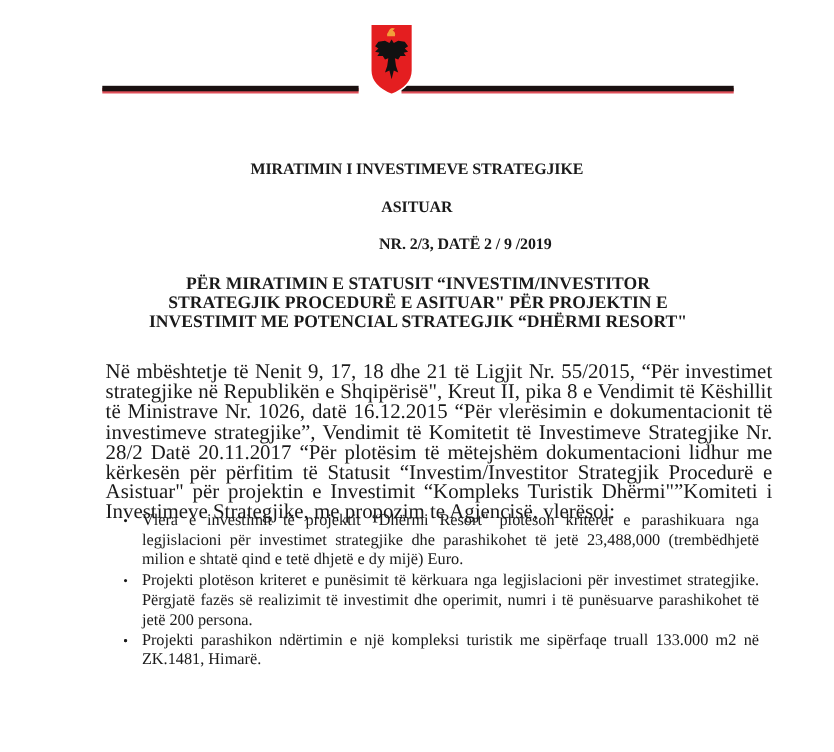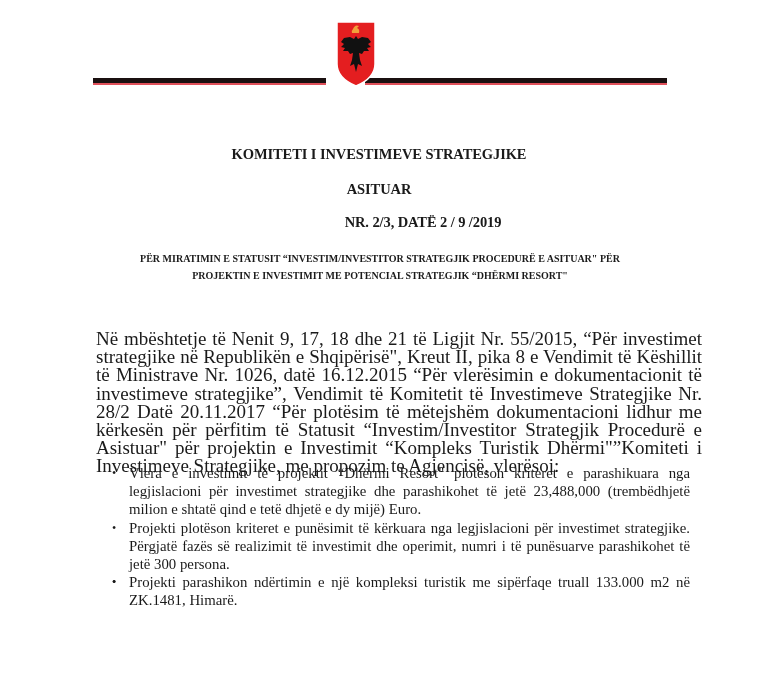--- a/index.html
+++ b/index.html
@@ -50,21 +50,21 @@
     .t1 { top: 146px; }
     .t2 { top: 181px; }
     .t3 { top: 214px; padding-left: 44px; }
     .subject {
       position: absolute;
       left: 120px;
       width: 520px;
       top: 250px;
       text-align: center;
       font-weight: bold;
-      font-size: 10px;
+      font-size: 16px;
       line-height: 17px;
     }
     .body-para {
       position: absolute;
       left: 96px;
       width: 606px;
       top: 330px;
       font-size: 19px;
       line-height: 18.2px;
       text-align: justify;
@@ -98,36 +98,36 @@
 <div class="header">
   <div class="rule left"></div>
   <div class="rule right"></div>
   <svg class="emblem" viewBox="0 0 42 68" xmlns="http://www.w3.org/2000/svg">
     <path d="M2 2 H40 V44 Q40 58 21 66 Q2 58 2 44 Z" fill="#e41e20" stroke="#ffffff" stroke-width="1.5"></path>
     <path d="M18 9 Q20 4 24 6 L22 8 Q25 9 24 13 L17 13 Q16 11 18 9 Z" fill="#f2a03a"></path>
     <path d="M21 16 L23 19 L27 17 L33 18 L36 22 L33 24 L36 27 L32 28 L34 31 L29 31 L27 34 L24 33 L25 40 L27 46 L23 44 L21 52 L19 44 L15 46 L17 40 L18 33 L15 34 L13 31 L8 31 L10 28 L6 27 L9 24 L6 22 L9 18 L15 17 L19 19 Z" fill="#111111"></path>
   </svg>
 </div>
 
-<div class="title t1">KOMITETI I INVESTIMEVE STRATEGJIKE</div>
+<div class="title t1">MIRATIMIN I INVESTIMEVE STRATEGJIKE</div>
 <div class="title t2">ASITUAR</div>
 <div class="title t3">NR. 2/3, DATË   2 /  9  /2019</div>
 
 <div class="subject">PËR MIRATIMIN E STATUSIT “INVESTIM/INVESTITOR STRATEGJIK PROCEDURË E ASITUAR" PËR PROJEKTIN E INVESTIMIT ME POTENCIAL STRATEGJIK “DHËRMI RESORT"</div>
 
 <div class="body-para">Në mbështetje të Nenit 9, 17, 18 dhe 21 të Ligjit Nr. 55/2015, “Për investimet strategjike në Republikën e Shqipërisë", Kreut II, pika 8 e Vendimit të Këshillit të Ministrave Nr. 1026, datë 16.12.2015 “Për vlerësimin e dokumentacionit të investimeve strategjike”, Vendimit të Komitetit të Investimeve Strategjike Nr. 28/2 Datë 20.11.2017 “Për plotësim të mëtejshëm dokumentacioni lidhur me kërkesën për përfitim të Statusit “Investim/Investitor Strategjik Procedurë e Asistuar" për projektin e Investimit “Kompleks Turistik Dhërmi"”Komiteti i Investimeve Strategjike, me propozim te Agjencisë,  vlerësoi:</div>
 
 <ul class="bullets">
   <li>
     <span class="dot">•</span>
     <span>Vlera e investimit të projektit “Dhërmi Resort" plotëson kriteret e parashikuara nga legjislacioni për investimet strategjike dhe parashikohet të jetë 23,488,000 (trembëdhjetë milion e shtatë qind e tetë dhjetë e dy mijë) Euro.</span>
   </li>
   <li>
     <span class="dot">•</span>
-    <span>Projekti plotëson kriteret e punësimit të kërkuara nga legjislacioni për investimet strategjike. Përgjatë fazës së realizimit të investimit dhe operimit, numri i të punësuarve parashikohet të jetë 300 persona.</span>
+    <span>Projekti plotëson kriteret e punësimit të kërkuara nga legjislacioni për investimet strategjike. Përgjatë fazës së realizimit të investimit dhe operimit, numri i të punësuarve parashikohet të jetë 200 persona.</span>
   </li>
   <li>
     <span class="dot">•</span>
   </li>
   <li>
     <span class="dot">•</span>
     <span>Projekti parashikon ndërtimin e një kompleksi turistik me sipërfaqe truall 133.000 m2 në ZK.1481, Himarë.</span>
   </li>
 </ul>
 

